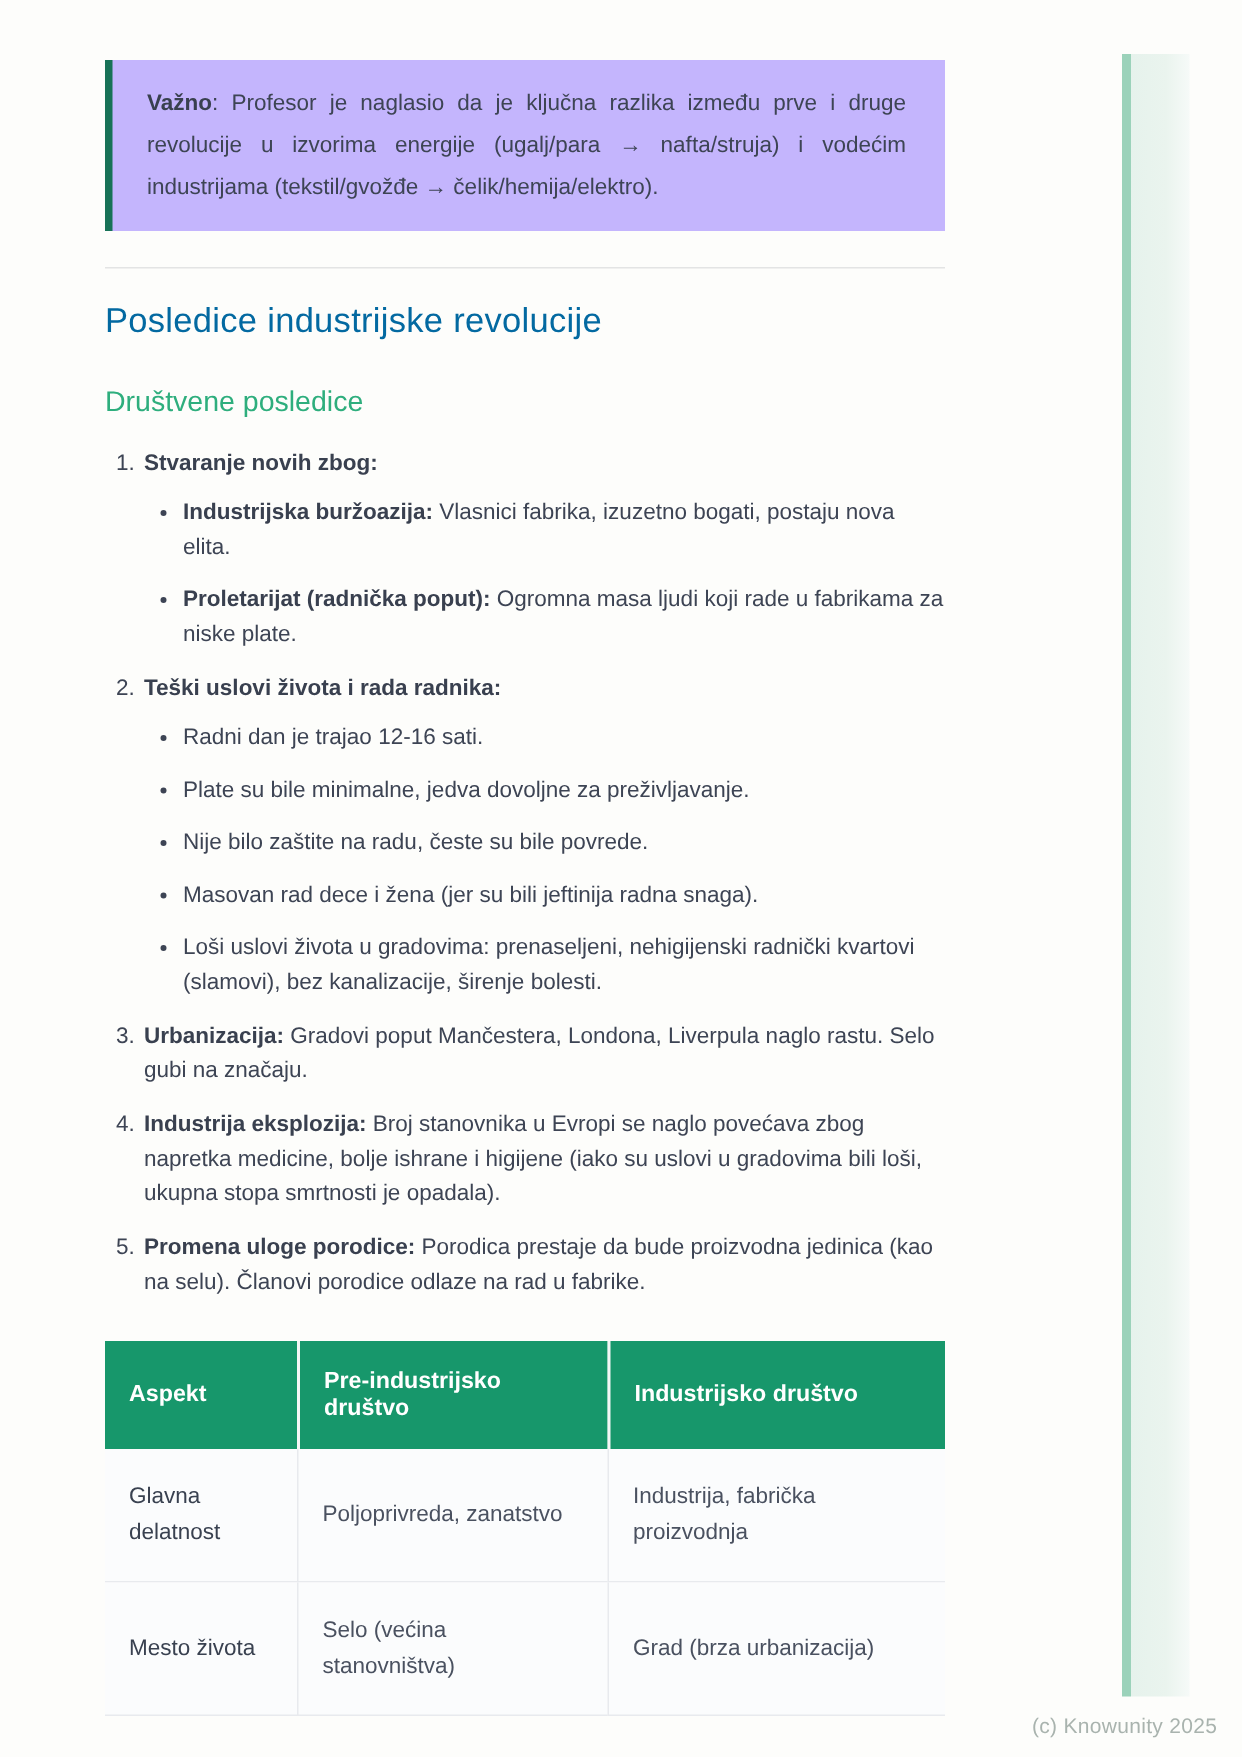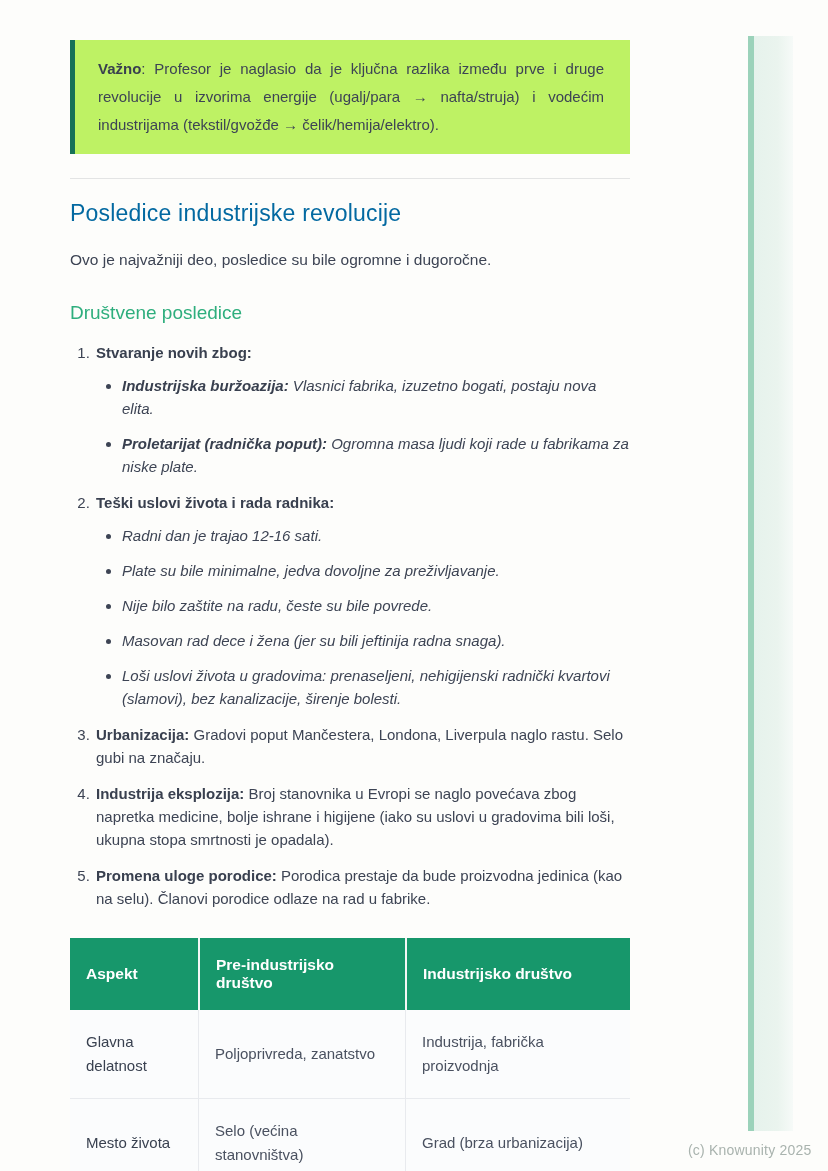--- a/index.html
+++ b/index.html
@@ -17,21 +17,21 @@
     position:absolute; left:748px; top:36px; width:45px; height:1095px;
     background:linear-gradient(90deg,#e6f2ec 0%,#eaf4ee 60%,#f6faf8 100%);
     border-left:6px solid #9bd2ba;
     z-index:1;
   }
 
   .content { position:absolute; left:70px; top:40px; width:560px; z-index:2; }
 
   
   .callout {
-    background:#bef264;
+    background:#c4b5fd;
     border-left:5px solid #177257;
     padding:15px 26px 15px 23px;
     font-size:15px; line-height:28px;
     text-align:justify;
     color:#3d4454;
   }
   .b { font-weight:700; color:#39404f; }
 
   .divider { border:none; border-top:1px solid #e3e4e4; margin-top:24px; }
 
@@ -44,21 +44,21 @@
   h3.subsection-title {
     margin-top:31px;
     font-size:19px; font-weight:400; color:#2eae7d;
   }
 
   ol.main-list { margin-top:17px; padding-left:24px; }
   ol.main-list > li {
     font-size:15px; line-height:23px; margin-bottom:13px;
     padding-left:2px;
   }
-  ul.sub-list { margin-top:10px; padding-left:26px; list-style:disc;font-style:italic; }
+  ul.sub-list { margin-top:10px; padding-left:26px; list-style:disc; }
   ul.sub-list > li { margin:0 0 12px 0; font-size:15px; line-height:23px; }
 
   
   table.cmp { margin-top:28px; width:560px; border-collapse:separate; border-spacing:0; table-layout:fixed; }
   .col-a { width:128px; } .col-b { width:207px; } .col-c { width:225px; }
   table.cmp thead th {
     background:#17976b; color:#ffffff;
     font-size:15.5px; font-weight:700; text-align:left;
     padding:18px 16px;
   }
@@ -85,21 +85,20 @@
 <div class="content">
 
   <div class="callout">
     <span class="b">Važno</span><span>: Profesor je naglasio da je ključna razlika između prve i druge revolucije u izvorima energije (ugalj/para → nafta/struja) i vodećim industrijama (tekstil/gvožđe → čelik/hemija/elektro).</span>
   </div>
 
   <hr class="divider">
 
   <h2 class="section-title">Posledice industrijske revolucije</h2>
 
-  <p class="intro">Ovo je najvažniji deo, posledice su bile ogromne i dugoročne.</p>
 
   <h3 class="subsection-title">Društvene posledice</h3>
 
   <ol class="main-list">
     <li>
       <span class="b">Stvaranje novih zbog:</span><span></span>
       <ul class="sub-list">
         <li><span class="b">Industrijska buržoazija:</span><span> Vlasnici fabrika, izuzetno bogati, postaju nova elita.</span></li>
         <li><span class="b">Proletarijat (radnička poput):</span><span> Ogromna masa ljudi koji rade u fabrikama za niske plate.</span></li>
       </ul>

